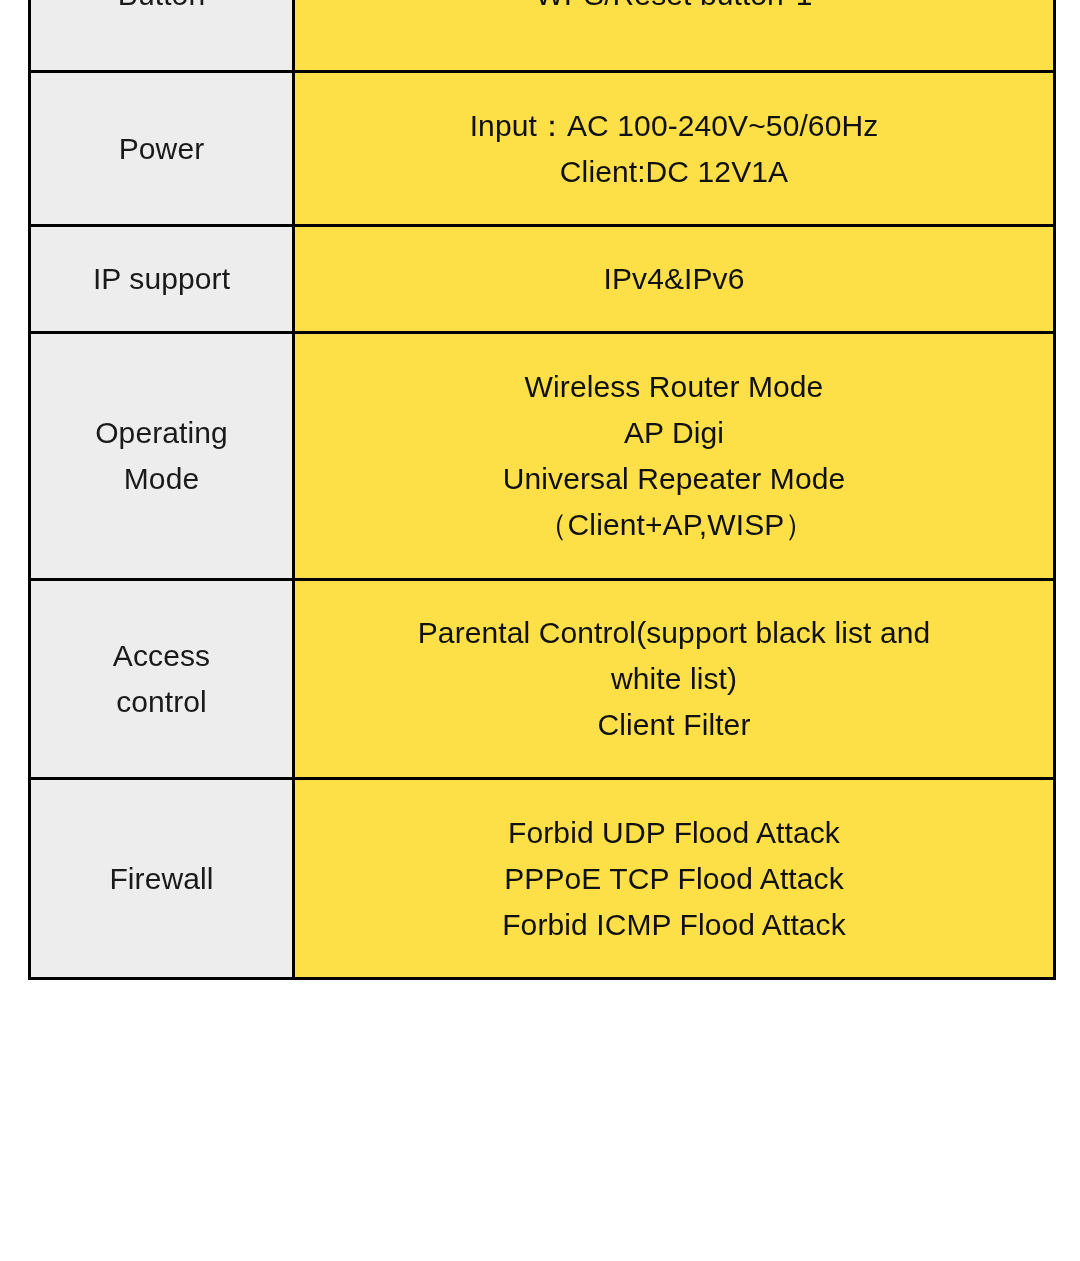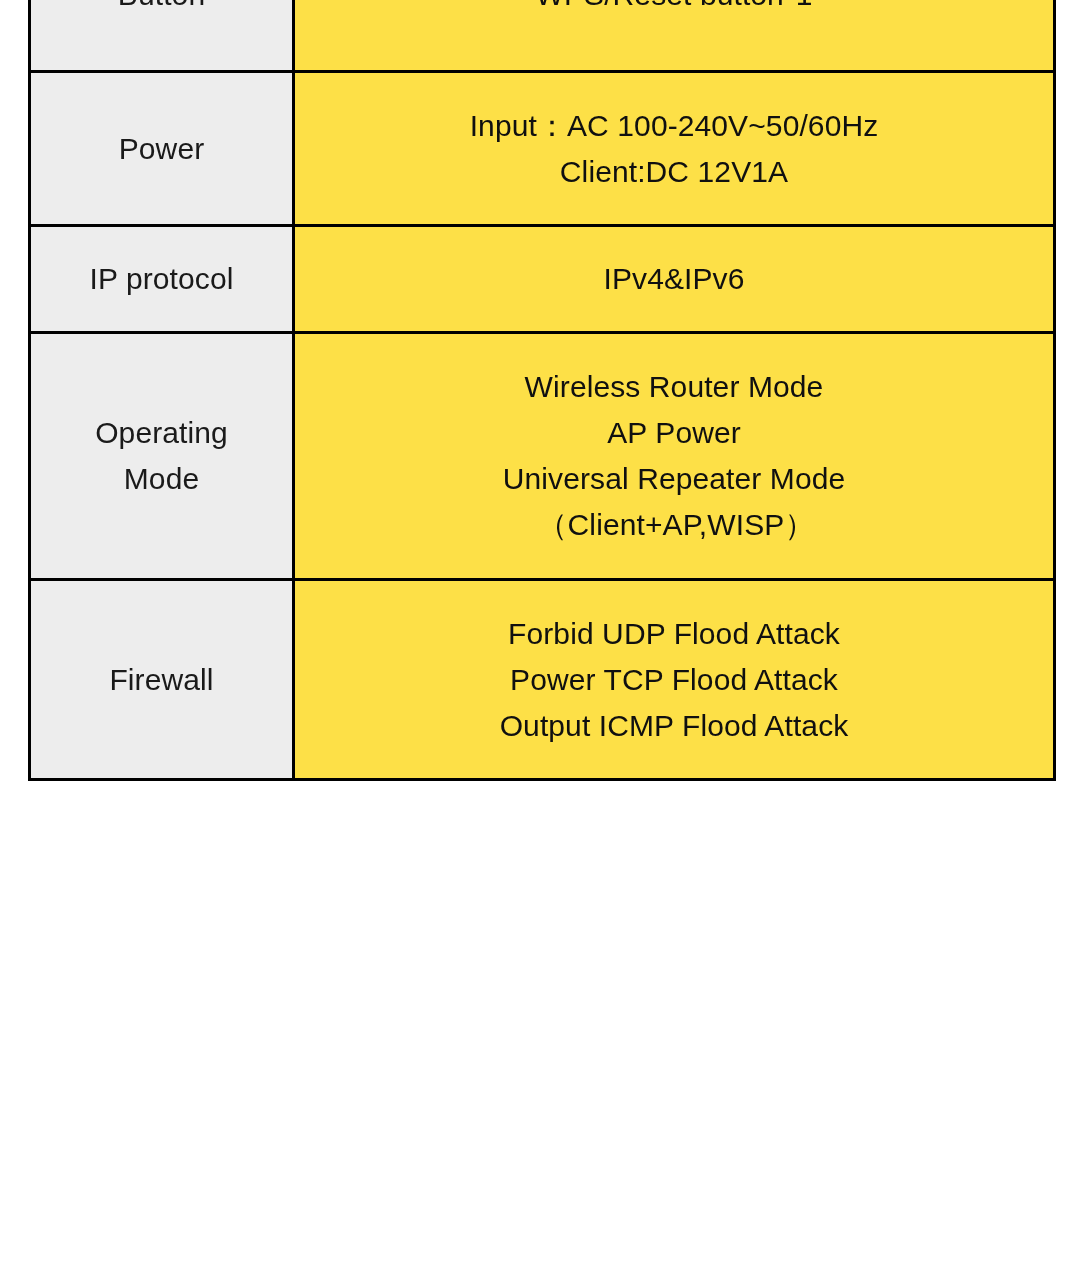--- a/index.html
+++ b/index.html
@@ -104,47 +104,58 @@
         <td class="content-cell">
           <span class="line">Input：AC 100-240V~50/60Hz</span>
           <span class="line">Client:DC 12V1A</span>
         </td>
       </tr>
 
 
 
       <tr class="r-ip">
         <td class="label-cell">
-          <span class="line">IP protocol</span>
+          <span class="line">IP support</span>
         </td>
         <td class="content-cell">
           <span class="line">IPv4&amp;IPv6</span>
         </td>
       </tr>
 
       <tr class="r-mode">
         <td class="label-cell">
           <span class="line">Operating</span>
           <span class="line">Mode</span>
         </td>
         <td class="content-cell">
           <span class="line">Wireless Router Mode</span>
-          <span class="line">AP Power</span>
+          <span class="line">AP Digi</span>
           <span class="line">Universal Repeater Mode</span>
           <span class="line indent">（Client+AP,WISP）</span>
         </td>
       </tr>
 
+      <tr class="r-access">
+        <td class="label-cell">
+          <span class="line">Access</span>
+          <span class="line">control</span>
+        </td>
+        <td class="content-cell">
+          <span class="line">Parental Control(support black list and</span>
+          <span class="line">white list)</span>
+          <span class="line">Client Filter</span>
+        </td>
+      </tr>
 
       <tr class="r-firewall">
         <td class="label-cell">
           <span class="line">Firewall</span>
         </td>
         <td class="content-cell">
           <span class="line">Forbid UDP Flood Attack</span>
-          <span class="line">Power TCP Flood Attack</span>
-          <span class="line">Output ICMP Flood Attack</span>
+          <span class="line">PPPoE TCP Flood Attack</span>
+          <span class="line">Forbid ICMP Flood Attack</span>
         </td>
       </tr>
 
     </tbody>
   </table>
 </div>
 
 </body></html>

